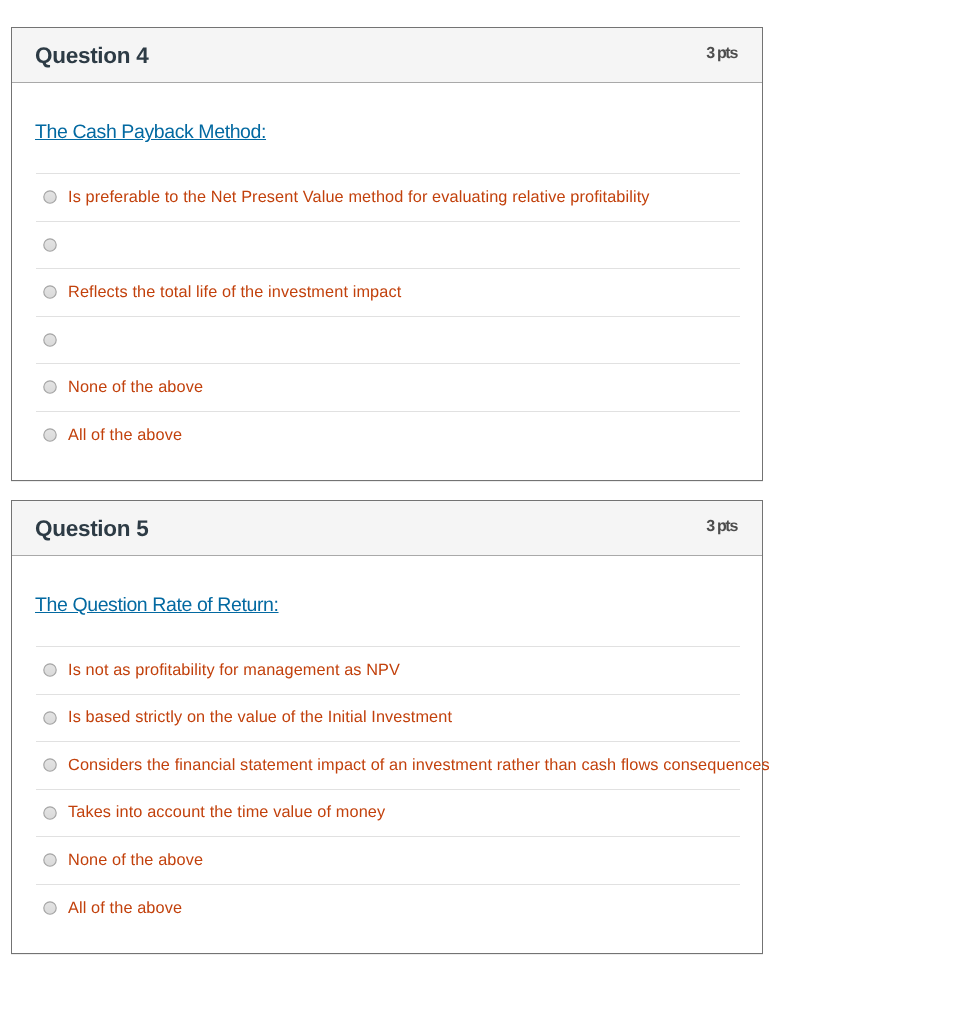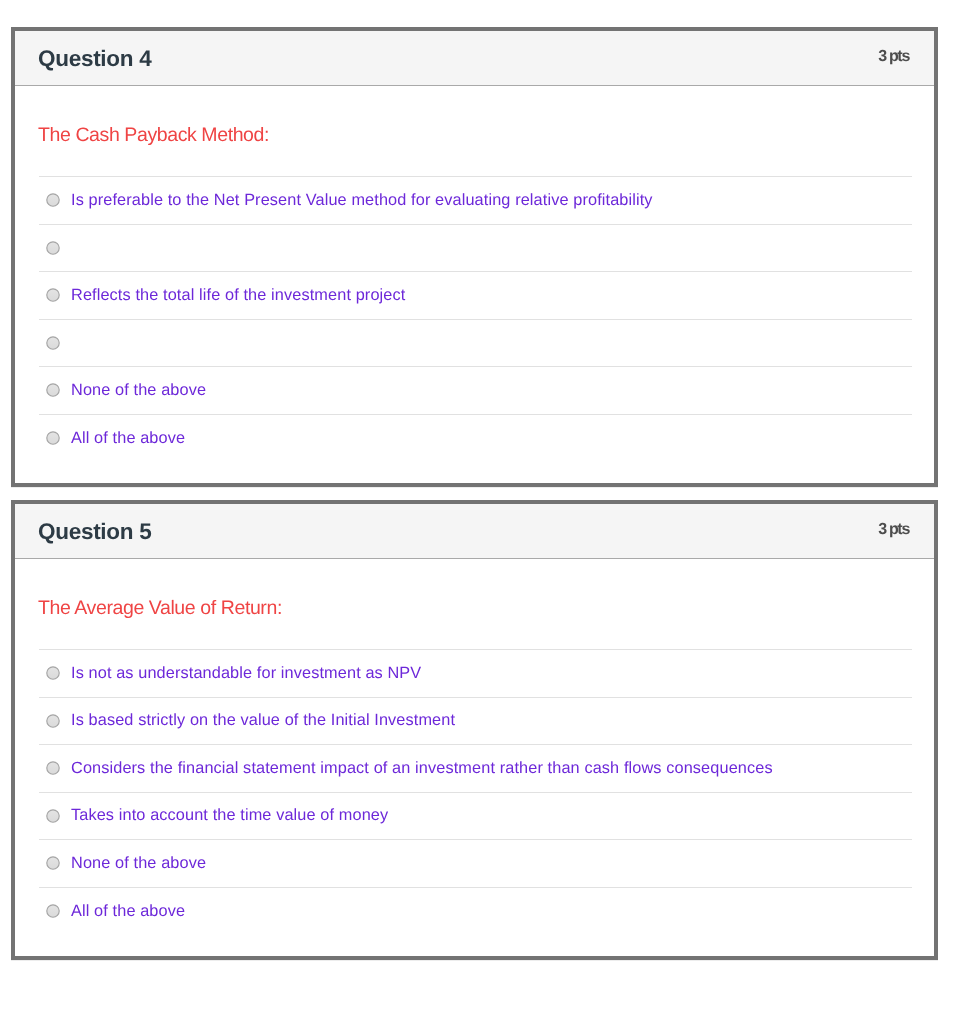--- a/index.html
+++ b/index.html
@@ -20,22 +20,22 @@
     position: relative;
     width: 974px;
     height: 1024px;
     background: #ffffff;
   }
 
   
   .question-card {
     position: absolute;
     left: 11px;
-    width: 927px;
-    border: 4px solid #737373;
+    width: 752px;
+    border: 1px solid #737373;
     background: #ffffff;
     box-shadow: 0 1px 0 rgba(0,0,0,0.07);
     box-sizing: border-box;
   }
   #card-0 { top: 27px; }
   #card-1 { top: 500px; }
 
   
   .question-header {
     height: 55px;
@@ -65,27 +65,28 @@
     letter-spacing: -1.3px;
     white-space: nowrap;
   }
 
   
   .question-body { padding: 0 22px 0 24px; }
   .question-text {
     margin-left: -1px;
     font-size: 19.5px;
     letter-spacing: -0.4px;
-    color: #ef4444;
+    color: #0369a1;
     height: 90px;
     display: flex;
     align-items: center;
     padding-top: 10px;
     box-sizing: border-box;
     line-height: 1.3;
+    text-decoration: underline;
   }
 
   
   .answers { border-top: 1px solid #e1e1e1; }
   .answer {
     display: flex;
     align-items: center;
     height: 47.52px;
     border-bottom: 1px solid #e1e1e1;
     box-sizing: border-box;
@@ -96,21 +97,21 @@
     height: 14px;
     margin-left: 7px;
     flex: 0 0 auto;
     display: block;
   }
   .answer-text {
     position: relative;
     top: 0px;
     font-size: 16.3px;
     letter-spacing: 0.12px;
-    color: #6d28d9;
+    color: #c2410c;
     margin-left: 11px;
     white-space: nowrap;
   }
   .card-pad { height: 21px; }
 </style>
 </head>
 <body>
 
 <div class="page">
 
@@ -139,21 +140,21 @@
         </div>
         <div class="answer">
           <span class="answer-radio"><svg width="14" height="14" viewBox="0 0 14 14">
                 <circle cx="7" cy="7" r="6.2" fill="url(#radio-grad)" stroke="#a5a5a5" stroke-width="1.15"></circle>
               </svg></span>
         </div>
         <div class="answer">
           <span class="answer-radio"><svg width="14" height="14" viewBox="0 0 14 14">
                 <circle cx="7" cy="7" r="6.2" fill="url(#radio-grad)" stroke="#a5a5a5" stroke-width="1.15"></circle>
               </svg></span>
-          <span class="answer-text">Reflects the total life of the investment project</span>
+          <span class="answer-text">Reflects the total life of the investment impact</span>
         </div>
         <div class="answer">
           <span class="answer-radio"><svg width="14" height="14" viewBox="0 0 14 14">
                 <circle cx="7" cy="7" r="6.2" fill="url(#radio-grad)" stroke="#a5a5a5" stroke-width="1.15"></circle>
               </svg></span>
         </div>
         <div class="answer">
           <span class="answer-radio"><svg width="14" height="14" viewBox="0 0 14 14">
                 <circle cx="7" cy="7" r="6.2" fill="url(#radio-grad)" stroke="#a5a5a5" stroke-width="1.15"></circle>
               </svg></span>
@@ -169,27 +170,27 @@
       <div class="card-pad"></div>
     </div>
   </div>
 
   <div class="question-card" id="card-1">
     <div class="question-header">
       <div class="question-name">Question 5</div>
       <div class="question-points">3 pts</div>
     </div>
     <div class="question-body">
-      <div class="question-text">The Average Value of Return:</div>
+      <div class="question-text">The Question Rate of Return:</div>
       <div class="answers">
         <div class="answer">
           <span class="answer-radio"><svg width="14" height="14" viewBox="0 0 14 14">
                 <circle cx="7" cy="7" r="6.2" fill="url(#radio-grad)" stroke="#a5a5a5" stroke-width="1.15"></circle>
               </svg></span>
-          <span class="answer-text">Is not as understandable for investment as NPV</span>
+          <span class="answer-text">Is not as profitability for management as NPV</span>
         </div>
         <div class="answer">
           <span class="answer-radio"><svg width="14" height="14" viewBox="0 0 14 14">
                 <circle cx="7" cy="7" r="6.2" fill="url(#radio-grad)" stroke="#a5a5a5" stroke-width="1.15"></circle>
               </svg></span>
           <span class="answer-text">Is based strictly on the value of the Initial Investment</span>
         </div>
         <div class="answer">
           <span class="answer-radio"><svg width="14" height="14" viewBox="0 0 14 14">
                 <circle cx="7" cy="7" r="6.2" fill="url(#radio-grad)" stroke="#a5a5a5" stroke-width="1.15"></circle>

